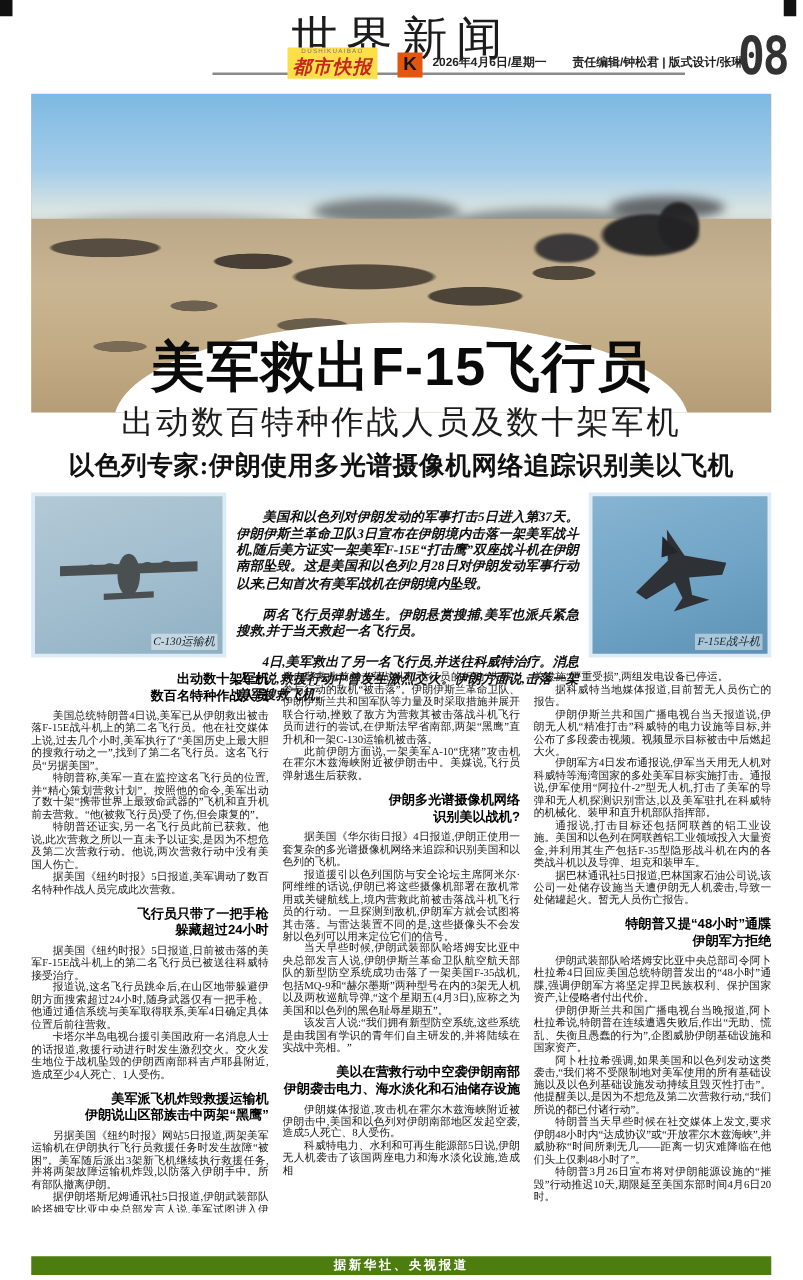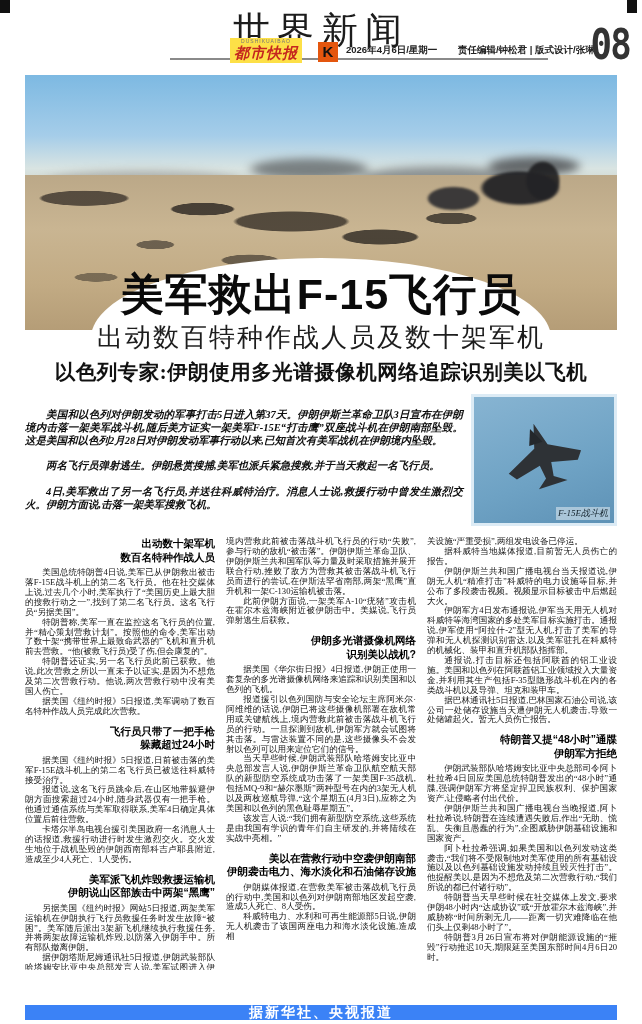--- a/index.html
+++ b/index.html
@@ -83,22 +83,22 @@
   
   .columns { display:flex; gap:11px; margin:11px 25px 0 25px; height:433px; overflow:hidden; }
   .col { flex:1; overflow:hidden; }
   .para { font-size:8.6px; line-height:9.9px; text-align:justify; text-indent:2em; color:#151515; }
   .para.cont { text-indent:0; }
   .colhead { font-family:"Liberation Sans", sans-serif; font-weight:900; font-size:10.5px;
              line-height:13.5px; color:#000; white-space:pre-line; margin:8px 0 4px 0;text-align:right; }
   .colhead.first { margin-top:0; }
 
   
-  .footer { position:absolute; left:25px; right:25px; bottom:4px; height:15px; background:#3b82f6;
-            color:#fff; font-family:"Liberation Sans", sans-serif; font-weight:700; font-size:14px;
+  .footer { position:absolute; left:25px; right:25px; bottom:4px; height:15px; background:#4d7c0f;
+            color:#fff; font-family:"Liberation Sans", sans-serif; font-weight:700; font-size:10px;
             text-align:center; line-height:15px; letter-spacing:2px; }
 
   
   svg.plane { position:absolute; left:50%; top:50%; transform:translate(-50%,-55%); }
 </style>
 </head>
 <body>
 
 <div class="corner-mark left"></div>
 <div class="corner-mark right"></div>
@@ -128,20 +128,36 @@
   <div class="arc"></div>
 </div>
 
 <div class="headlines">
   <div class="h-main">美军救出F-15飞行员</div>
   <div class="h-sub">出动数百特种作战人员及数十架军机</div>
   <div class="h-deck">以色列专家:伊朗使用多光谱摄像机网络追踪识别美以飞机</div>
 </div>
 
 <div class="leadrow">
+  <div class="photo-frame" style="width:156px;">
+    <div class="ph ph-c130">
+      <svg class="plane" width="120" height="60" viewBox="0 0 120 60">
+        <g fill="#4a4f52">
+          <ellipse cx="60" cy="33" rx="9" ry="17"></ellipse>
+          <path d="M5 26 L115 22 L115 30 L5 34 Z"></path>
+          <ellipse cx="30" cy="28" rx="5" ry="3.5"></ellipse>
+          <ellipse cx="45" cy="27" rx="5" ry="3.5"></ellipse>
+          <ellipse cx="75" cy="26" rx="5" ry="3.5"></ellipse>
+          <ellipse cx="90" cy="25" rx="5" ry="3.5"></ellipse>
+          <path d="M40 48 L80 46 L80 51 L40 53 Z"></path>
+        </g>
+      </svg>
+      <span class="caption">C-130运输机</span>
+    </div>
+  </div>
   <div class="lead-text">
     <p>美国和以色列对伊朗发动的军事打击5日进入第37天。伊朗伊斯兰革命卫队3日宣布在伊朗境内击落一架美军战斗机,随后美方证实一架美军F-15E“打击鹰”双座战斗机在伊朗南部坠毁。这是美国和以色列2月28日对伊朗发动军事行动以来,已知首次有美军战机在伊朗境内坠毁。</p>
     <p>两名飞行员弹射逃生。伊朗悬赏搜捕,美军也派兵紧急搜救,并于当天救起一名飞行员。</p>
     <p>4日,美军救出了另一名飞行员,并送往科威特治疗。消息人士说,救援行动中曾发生激烈交火。伊朗方面说,击落一架美军搜救飞机。</p>
   </div>
   <div class="photo-frame" style="width:146px;">
     <div class="ph ph-f15">
       <svg class="plane" width="110" height="80" viewBox="0 0 110 80">
         <g fill="#2e3236" transform="rotate(-18 55 40)">
           <path d="M55 6 L62 30 L92 46 L86 54 L60 48 L58 62 L70 70 L40 70 L50 62 L48 48 L22 54 L16 46 L48 30 Z"></path>
@@ -175,21 +191,21 @@
     <p class="para cont">境内营救此前被击落战斗机飞行员的行动“失败”,参与行动的敌机“被击落”。伊朗伊斯兰革命卫队、伊朗伊斯兰共和国军队等力量及时采取措施并展开联合行动,挫败了敌方为营救其被击落战斗机飞行员而进行的尝试,在伊斯法罕省南部,两架“黑鹰”直升机和一架C-130运输机被击落。</p>
     <p class="para">此前伊朗方面说,一架美军A-10“疣猪”攻击机在霍尔木兹海峡附近被伊朗击中。美媒说,飞行员弹射逃生后获救。</p>
     <h3 class="colhead">伊朗多光谱摄像机网络
 识别美以战机?</h3>
     <p class="para">据美国《华尔街日报》4日报道,伊朗正使用一套复杂的多光谱摄像机网络来追踪和识别美国和以色列的飞机。</p>
     <p class="para">报道援引以色列国防与安全论坛主席阿米尔·阿维维的话说,伊朗已将这些摄像机部署在敌机常用或关键航线上,境内营救此前被击落战斗机飞行员的行动。一旦探测到敌机,伊朗军方就会试图将其击落。与雷达装置不同的是,这些摄像头不会发射以色列可以用来定位它们的信号。</p>
     <p class="para">当天早些时候,伊朗武装部队哈塔姆安比亚中央总部发言人说,伊朗伊斯兰革命卫队航空航天部队的新型防空系统成功击落了一架美国F-35战机,包括MQ-9和“赫尔墨斯”两种型号在内的3架无人机以及两枚巡航导弹,“这个星期五(4月3日),应称之为美国和以色列的黑色耻辱星期五”。</p>
     <p class="para">该发言人说:“我们拥有新型防空系统,这些系统是由我国有学识的青年们自主研发的,并将陆续在实战中亮相。”</p>
     <h3 class="colhead">美以在营救行动中空袭伊朗南部
 伊朗袭击电力、海水淡化和石油储存设施</h3>
-    <p class="para">伊朗媒体报道,在营救美军被击落战机飞行员的行动中,美国和以色列对伊朗南部地区发起空袭,造成5人死亡、8人受伤。</p>
+    <p class="para">伊朗媒体报道,攻击机在霍尔木兹海峡附近被伊朗击中,美国和以色列对伊朗南部地区发起空袭,造成5人死亡、8人受伤。</p>
     <p class="para">科威特电力、水利和可再生能源部5日说,伊朗无人机袭击了该国两座电力和海水淡化设施,造成相</p>
   </div>
   <div class="col">
     <p class="para cont">关设施“严重受损”,两组发电设备已停运。</p>
     <p class="para">据科威特当地媒体报道,目前暂无人员伤亡的报告。</p>
     <p class="para">伊朗伊斯兰共和国广播电视台当天报道说,伊朗无人机“精准打击”科威特的电力设施等目标,并公布了多段袭击视频。视频显示目标被击中后燃起大火。</p>
     <p class="para">伊朗军方4日发布通报说,伊军当天用无人机对科威特等海湾国家的多处美军目标实施打击。通报说,伊军使用“阿拉什-2”型无人机,打击了美军的导弹和无人机探测识别雷达,以及美军驻扎在科威特的机械化、装甲和直升机部队指挥部。</p>
     <p class="para">通报说,打击目标还包括阿联酋的铝工业设施。美国和以色列在阿联酋铝工业领域投入大量资金,并利用其生产包括F-35型隐形战斗机在内的各类战斗机以及导弹、坦克和装甲车。</p>
     <p class="para">据巴林通讯社5日报道,巴林国家石油公司说,该公司一处储存设施当天遭伊朗无人机袭击,导致一处储罐起火。暂无人员伤亡报告。</p>
     <h3 class="colhead">特朗普又提“48小时”通牒

